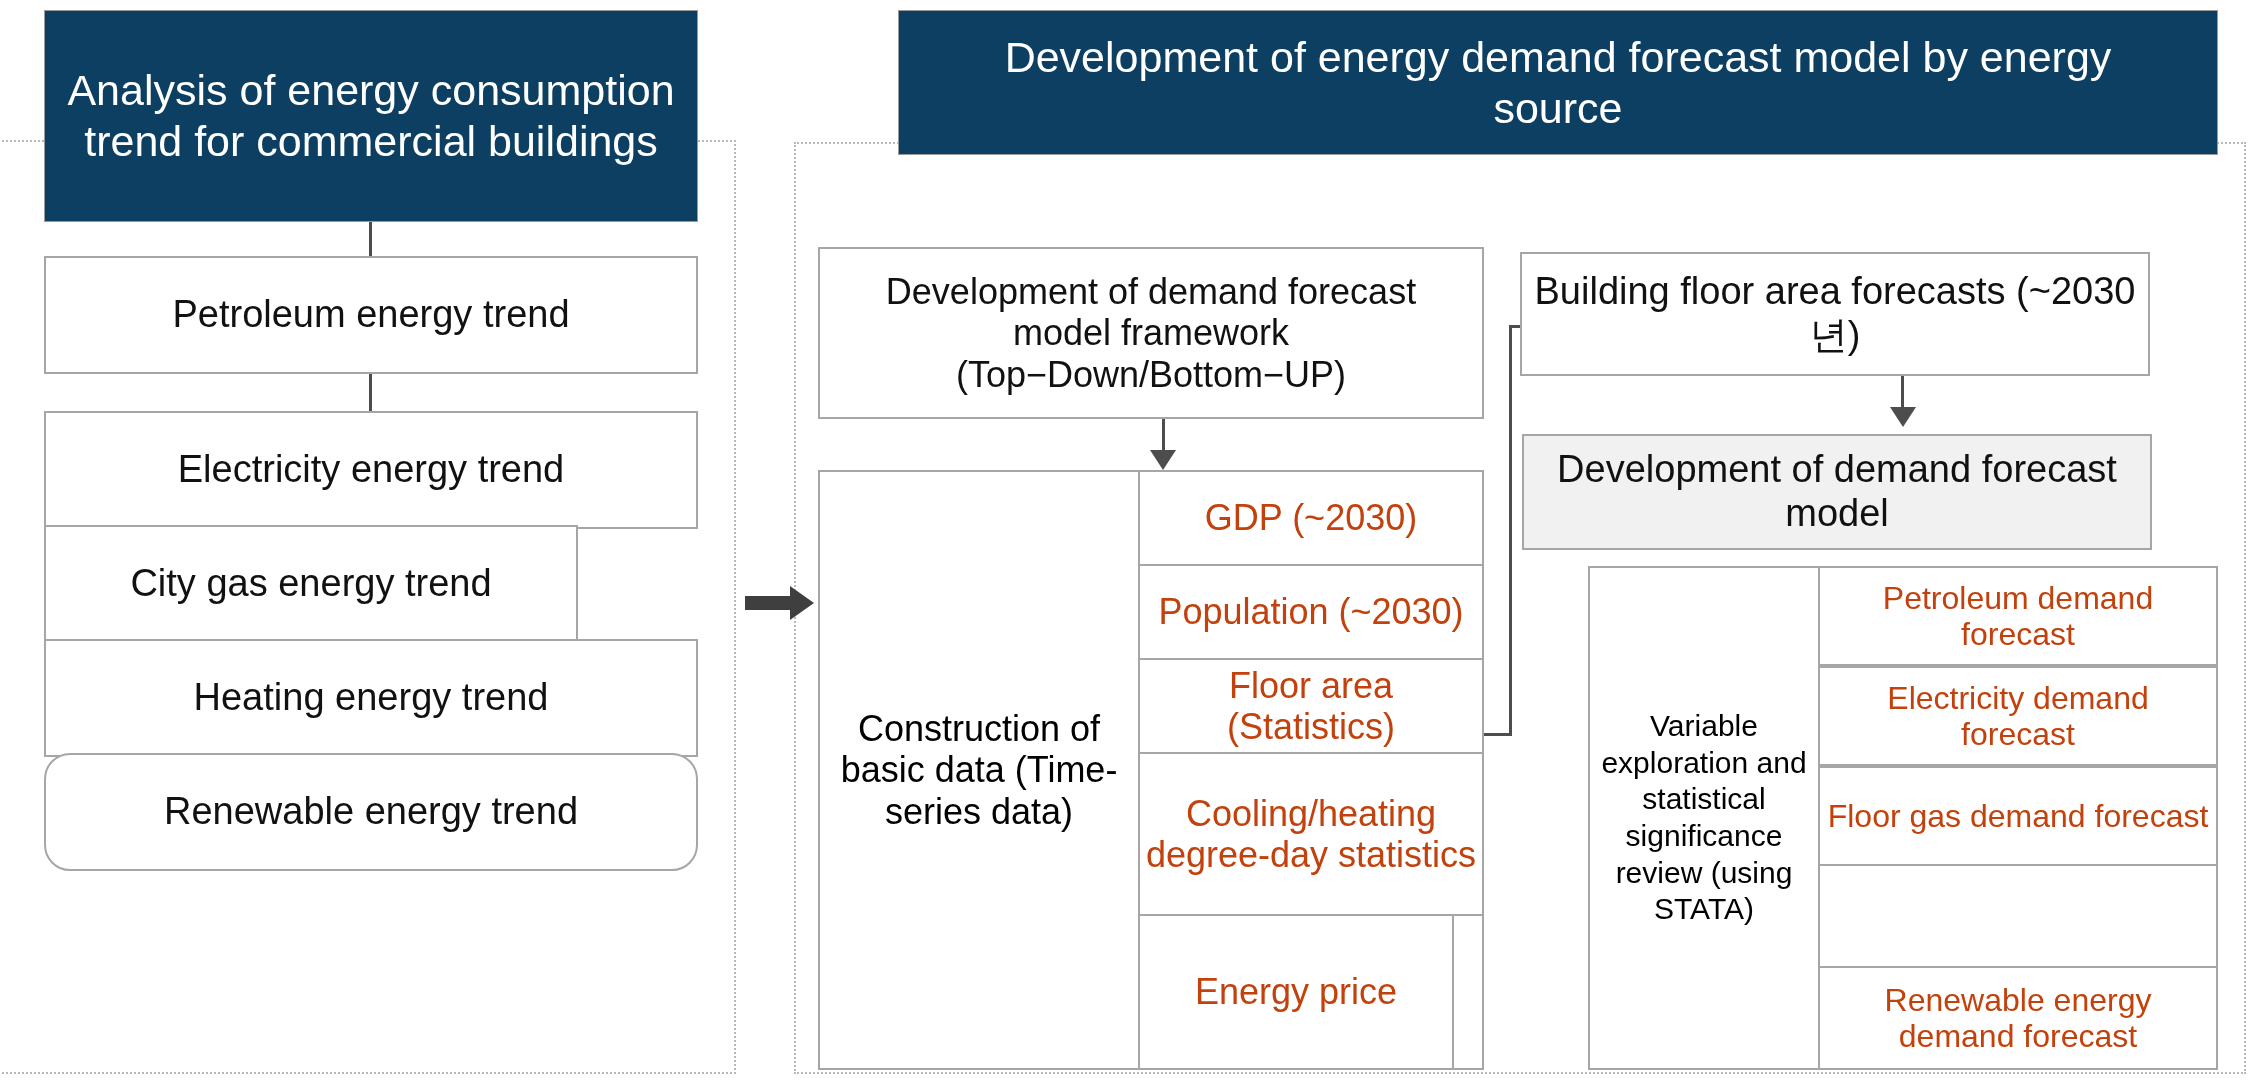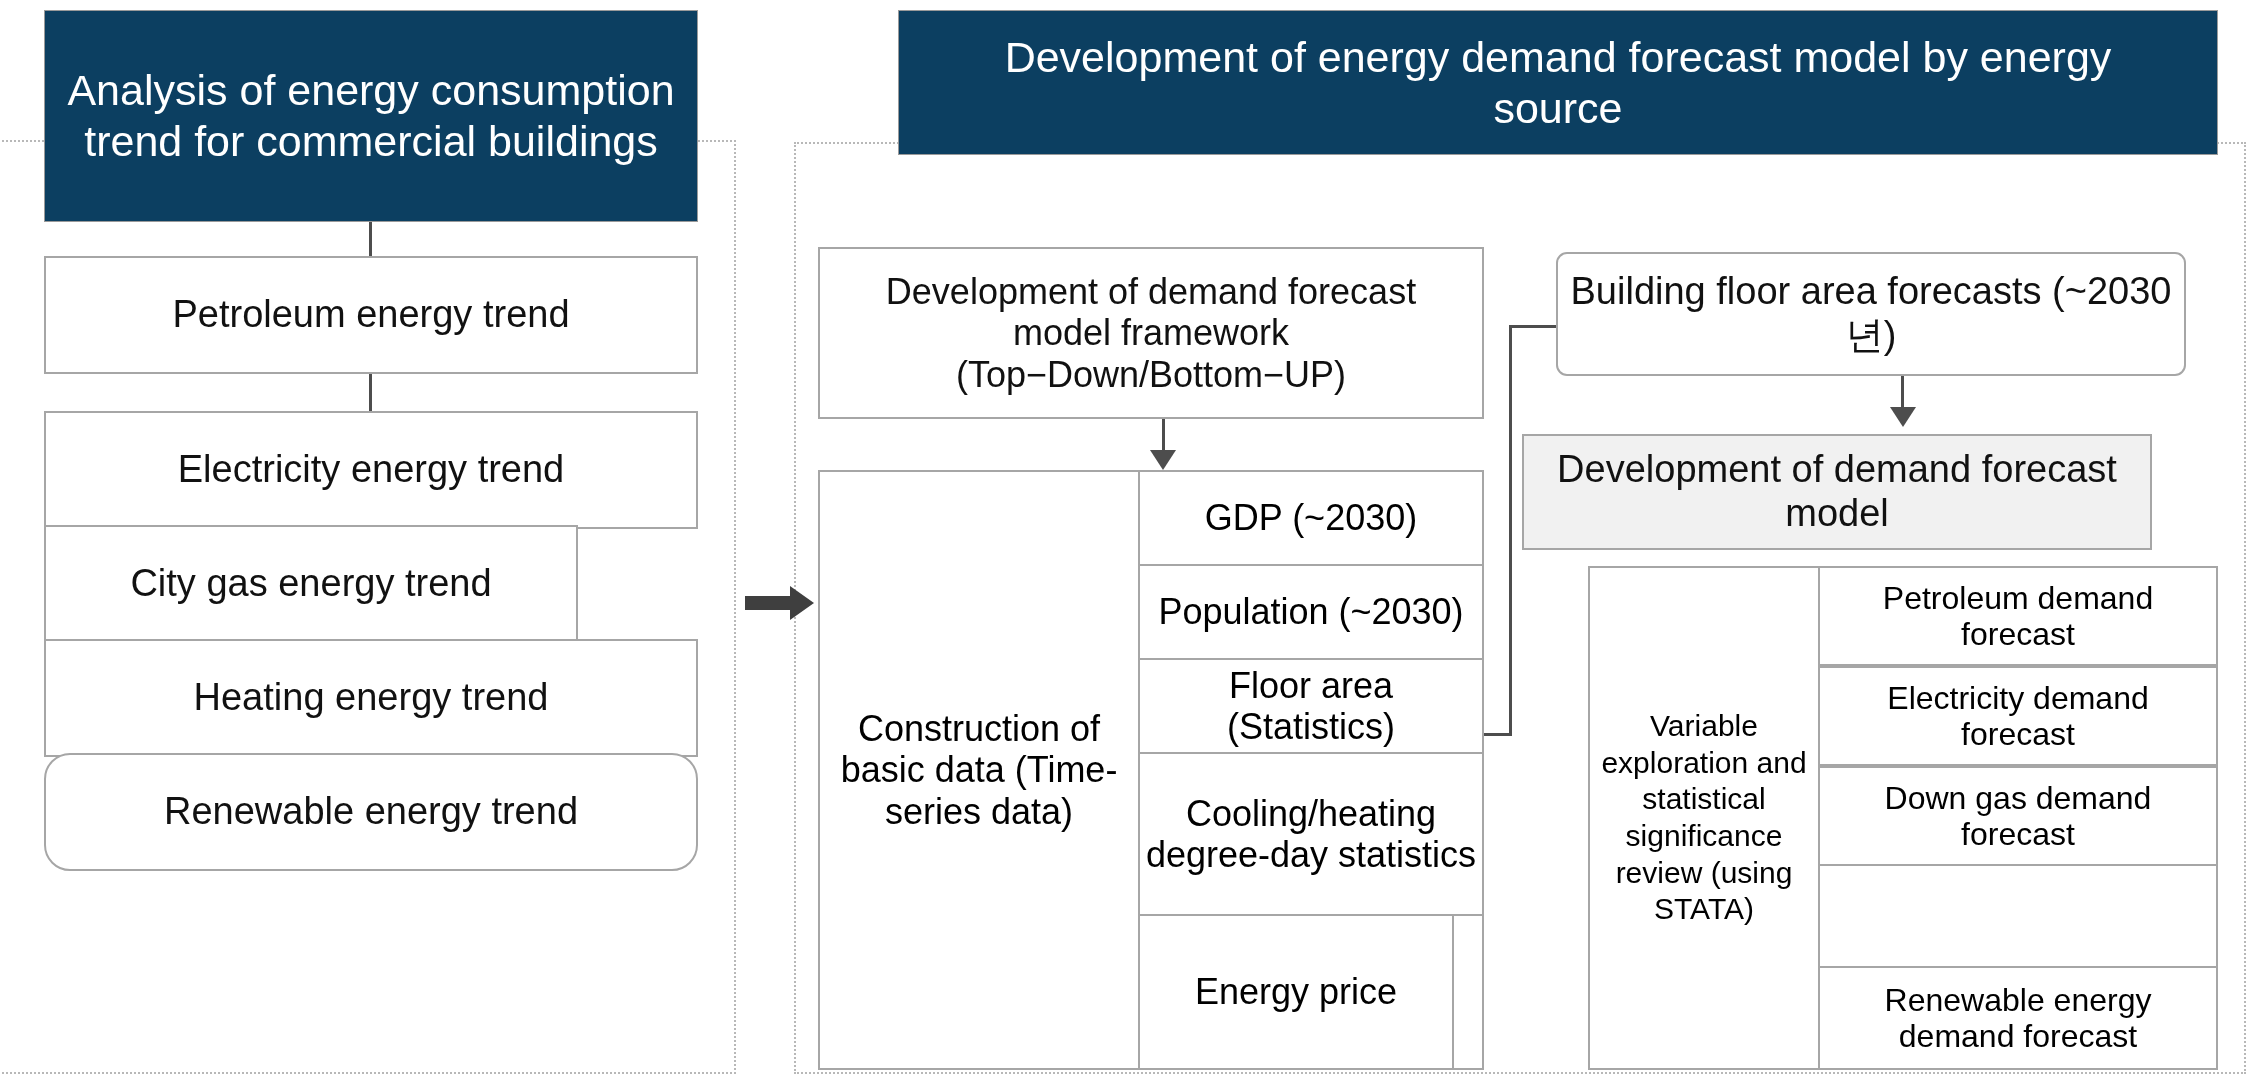--- a/index.html
+++ b/index.html
@@ -45,21 +45,21 @@
     align-items: center;
     justify-content: center;
     text-align: center;
     line-height: 1.15;
   }
   .node.shaded { background: #f1f1f1; }
 
   .cell {
     background: #ffffff;
     border: 2px solid #a6a6a6;
-    color: #000000;
+    color: #c2410c;
     display: flex;
     align-items: center;
     justify-content: center;
     text-align: center;
     line-height: 1.14;
   }
 
   
   .vline { background: #4d4d4d; }
   .hline { background: #4d4d4d; }
@@ -132,37 +132,37 @@
 
   <div class="abs cell" style="left:1138px; top:752px; width:346px; height:164px; font-size:36px; border-width:2px;">Cooling/heating degree-day statistics</div>
 
   <div class="abs cell" style="left:1138px; top:914px; width:316px; height:156px; font-size:36px; border-width:2px;">Energy price</div>
 
   <div class="abs hline" style="left:1484px; top:733px; width:28px; height:3px;"></div>
   <div class="abs vline" style="left:1509px; top:325px; width:3px; height:411px;"></div>
   <div class="abs hline" style="left:1509px; top:325px; width:60px; height:3px;"></div>
   <div class="abs arrow-right" style="left:1566px; top:313px;"></div>
 
-  <div class="abs node" style="left:1556px; top:252px; width:630px; height:124px; font-size:38px; padding:16px 10px;border-radius:11px;">Building floor area forecasts (~2030년)</div>
+  <div class="abs node" style="left:1520px; top:252px; width:630px; height:124px; font-size:38px; padding:16px 10px;">Building floor area forecasts (~2030년)</div>
 
   <div class="abs vline" style="left:1901px; top:376px; width:3px; height:36px;"></div>
   <div class="abs arrow-down" style="left:1890px; top:407px;"></div>
 
   <div class="abs node shaded" style="left:1522px; top:434px; width:630px; height:116px; font-size:38px; padding:15px 10px;">Development of demand forecast model</div>
 
   <div class="abs" style="left:1588px; top:566px; width:630px; height:504px; border:2px solid #a6a6a6; background:#ffffff;"></div>
 
   <div class="abs" style="left:1590px; top:568px; width:228px; height:500px; font-size:30px; line-height:1.22;
               display:flex; align-items:center; justify-content:center; text-align:center; padding:0 6px;
               box-sizing:border-box;">Variable exploration and statistical significance review (using STATA)</div>
 
   <div class="abs" style="left:1818px; top:568px; width:2px; height:500px; background:#a6a6a6;"></div>
 
   <div class="abs cell" style="left:1818px; top:566px; width:400px; height:100px; font-size:32px; padding:0 22px;">Petroleum demand forecast</div>
 
   <div class="abs cell" style="left:1818px; top:666px; width:400px; height:100px; font-size:32px; padding:0 20px;">Electricity demand forecast</div>
 
-  <div class="abs cell" style="left:1818px; top:766px; width:400px; height:100px; font-size:32px; padding:0 6px;">Down gas demand forecast</div>
+  <div class="abs cell" style="left:1818px; top:766px; width:400px; height:100px; font-size:32px; padding:0 6px;">Floor gas demand forecast</div>
 
 
   <div class="abs cell" style="left:1818px; top:966px; width:400px; height:104px; font-size:32px; padding:0 6px;text-align:center;">Renewable energy demand forecast</div>
 
 </div>
 
 </body></html>

